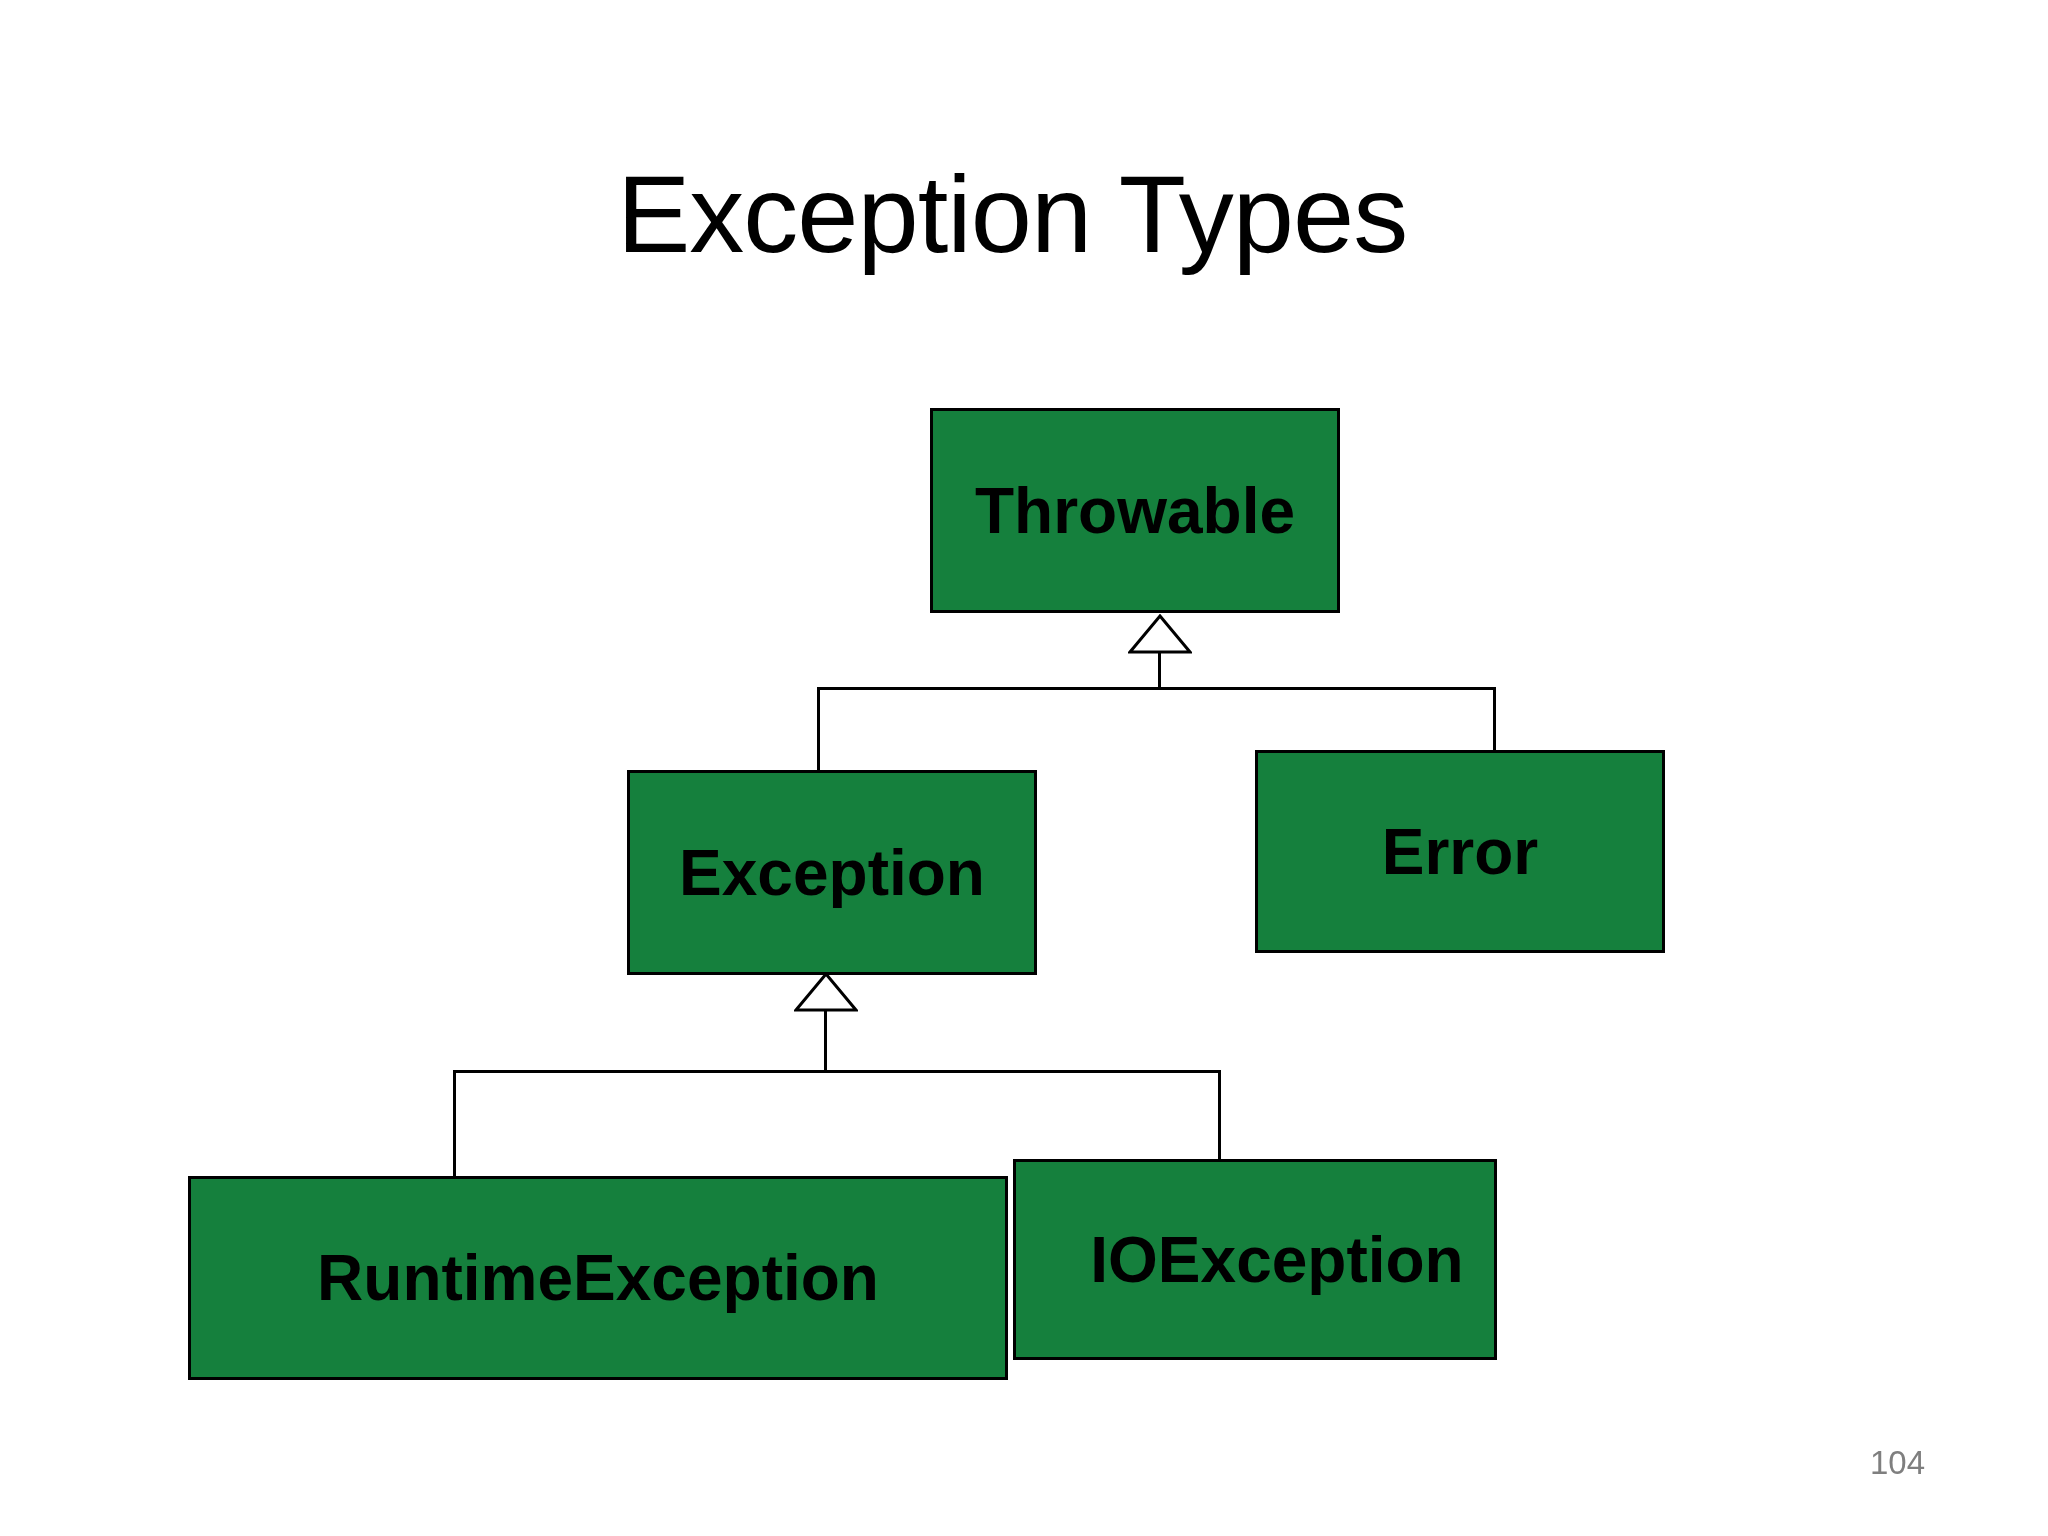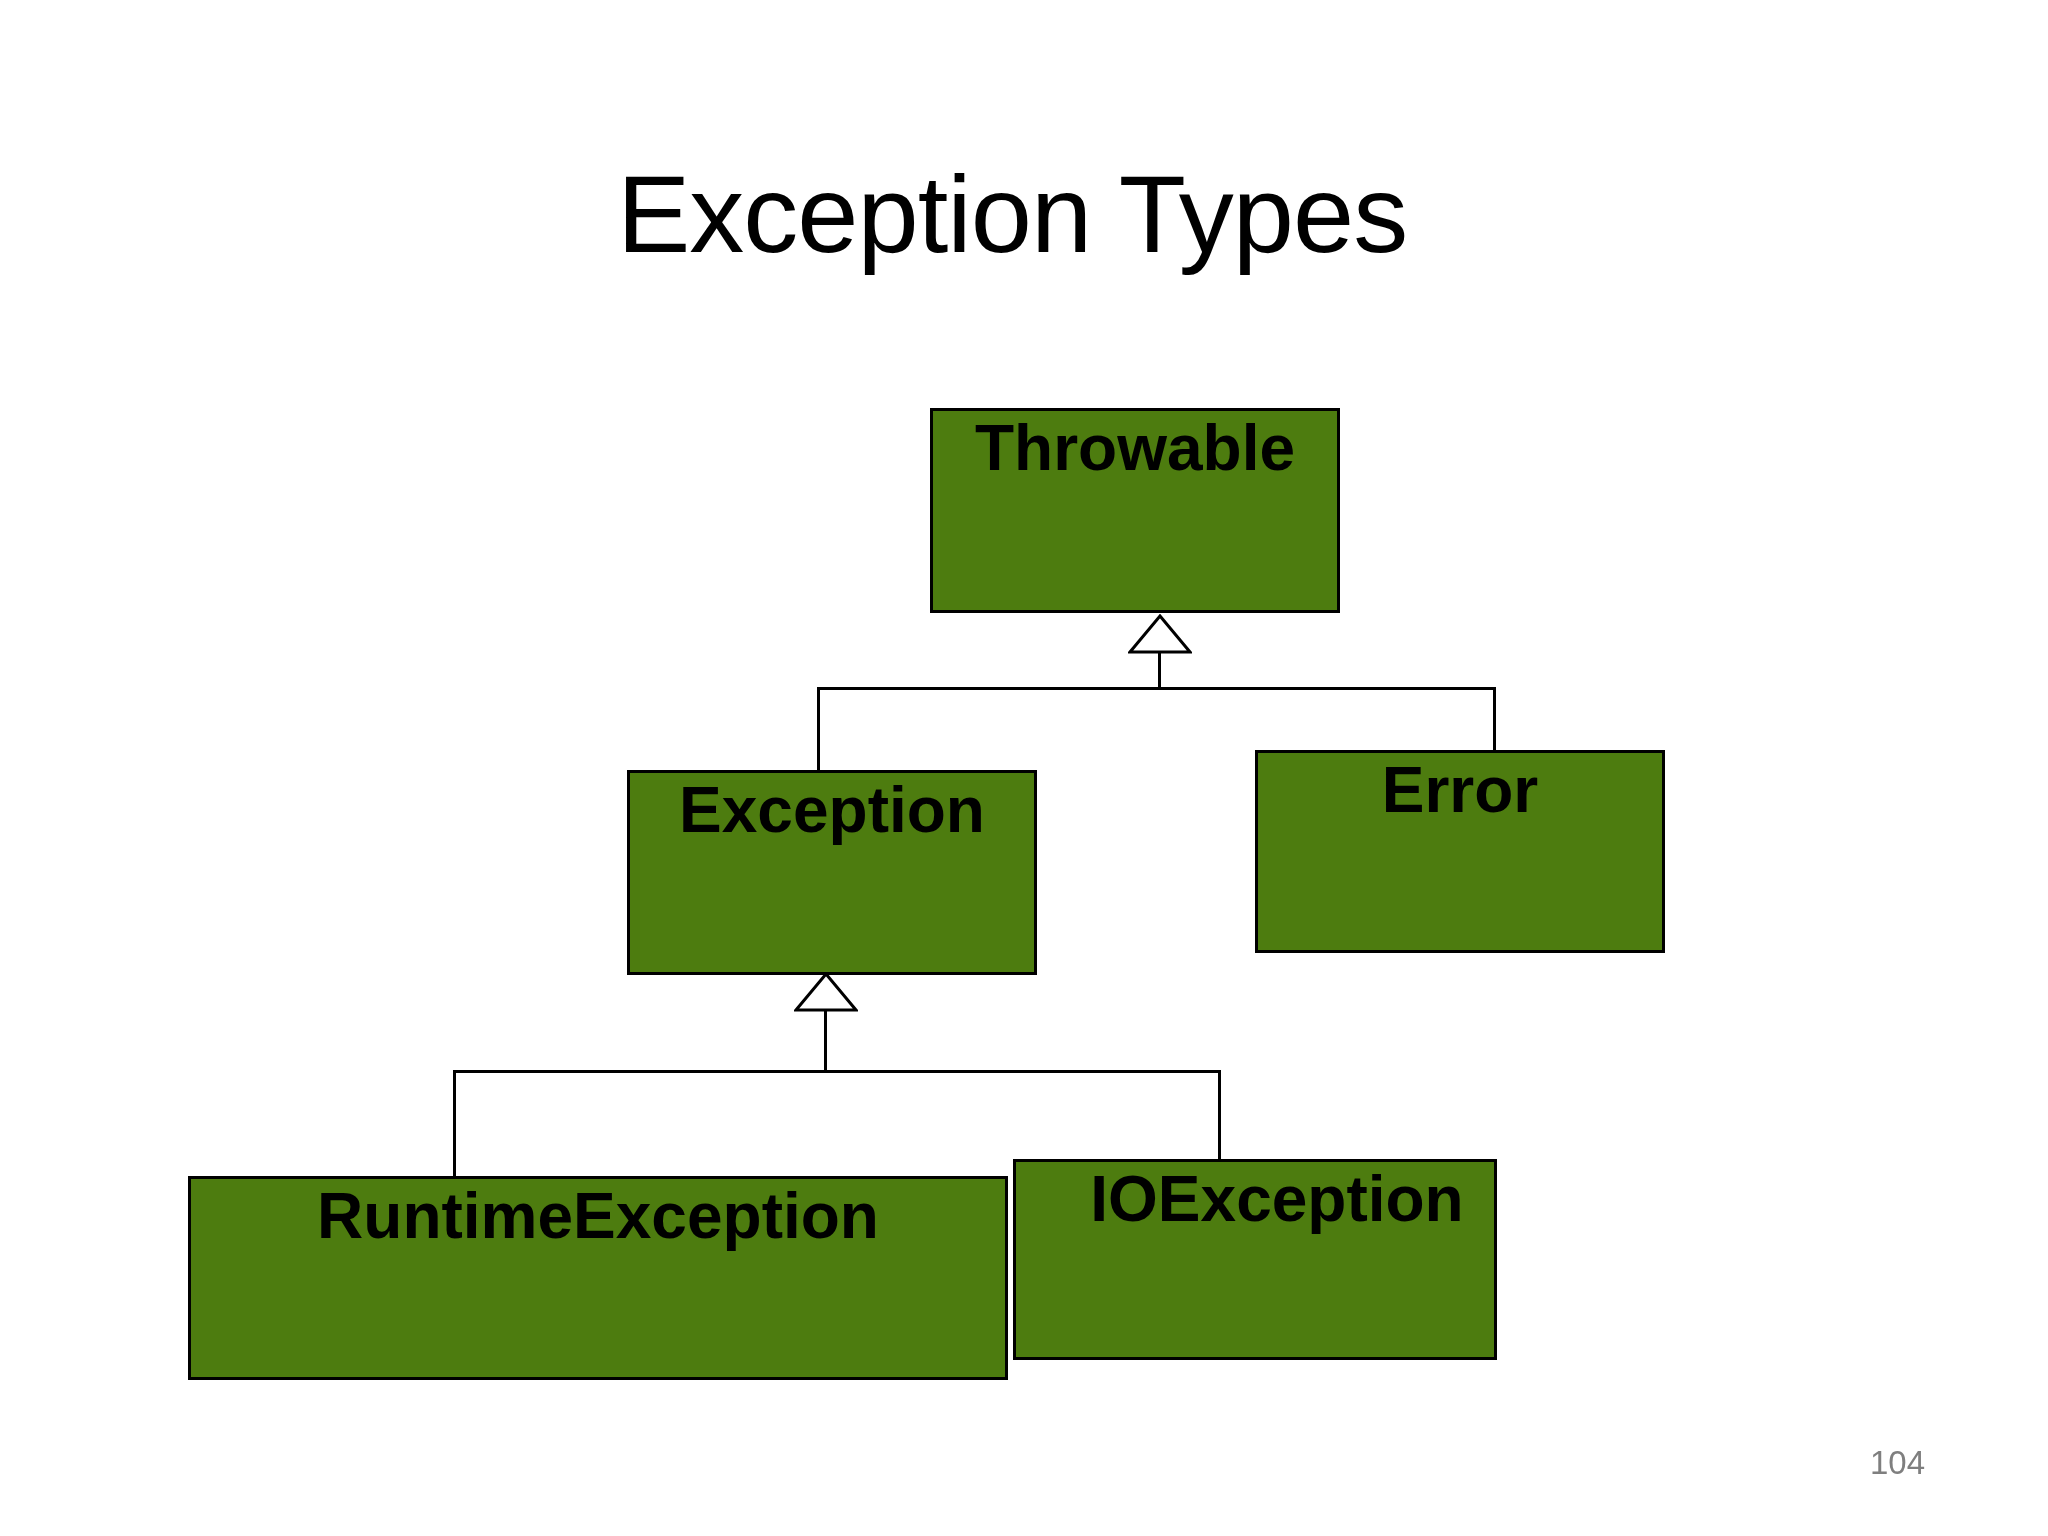--- a/index.html
+++ b/index.html
@@ -24,22 +24,23 @@
     font-size: 110px;
     font-weight: 400;
     line-height: 1.2;
     color: #000000;
     letter-spacing: -1px;
     white-space: nowrap;
   }
   .class-box {
     position: absolute;
     border: 3px solid #000000;
-    background: #4d7c0f;
+    background: #15803d;
     display: flex;
+    align-items: center;
     justify-content: center;
     font-weight: 700;
     font-size: 64px;
     color: #000000;
     box-sizing: border-box;
     white-space: nowrap;
   }
   .box-throwable { left: 930px;  top: 408px;  width: 410px; height: 205px; }
   .box-exception { left: 627px;  top: 770px;  width: 410px; height: 205px; }
   .box-error     { left: 1255px; top: 750px;  width: 410px; height: 203px; }

